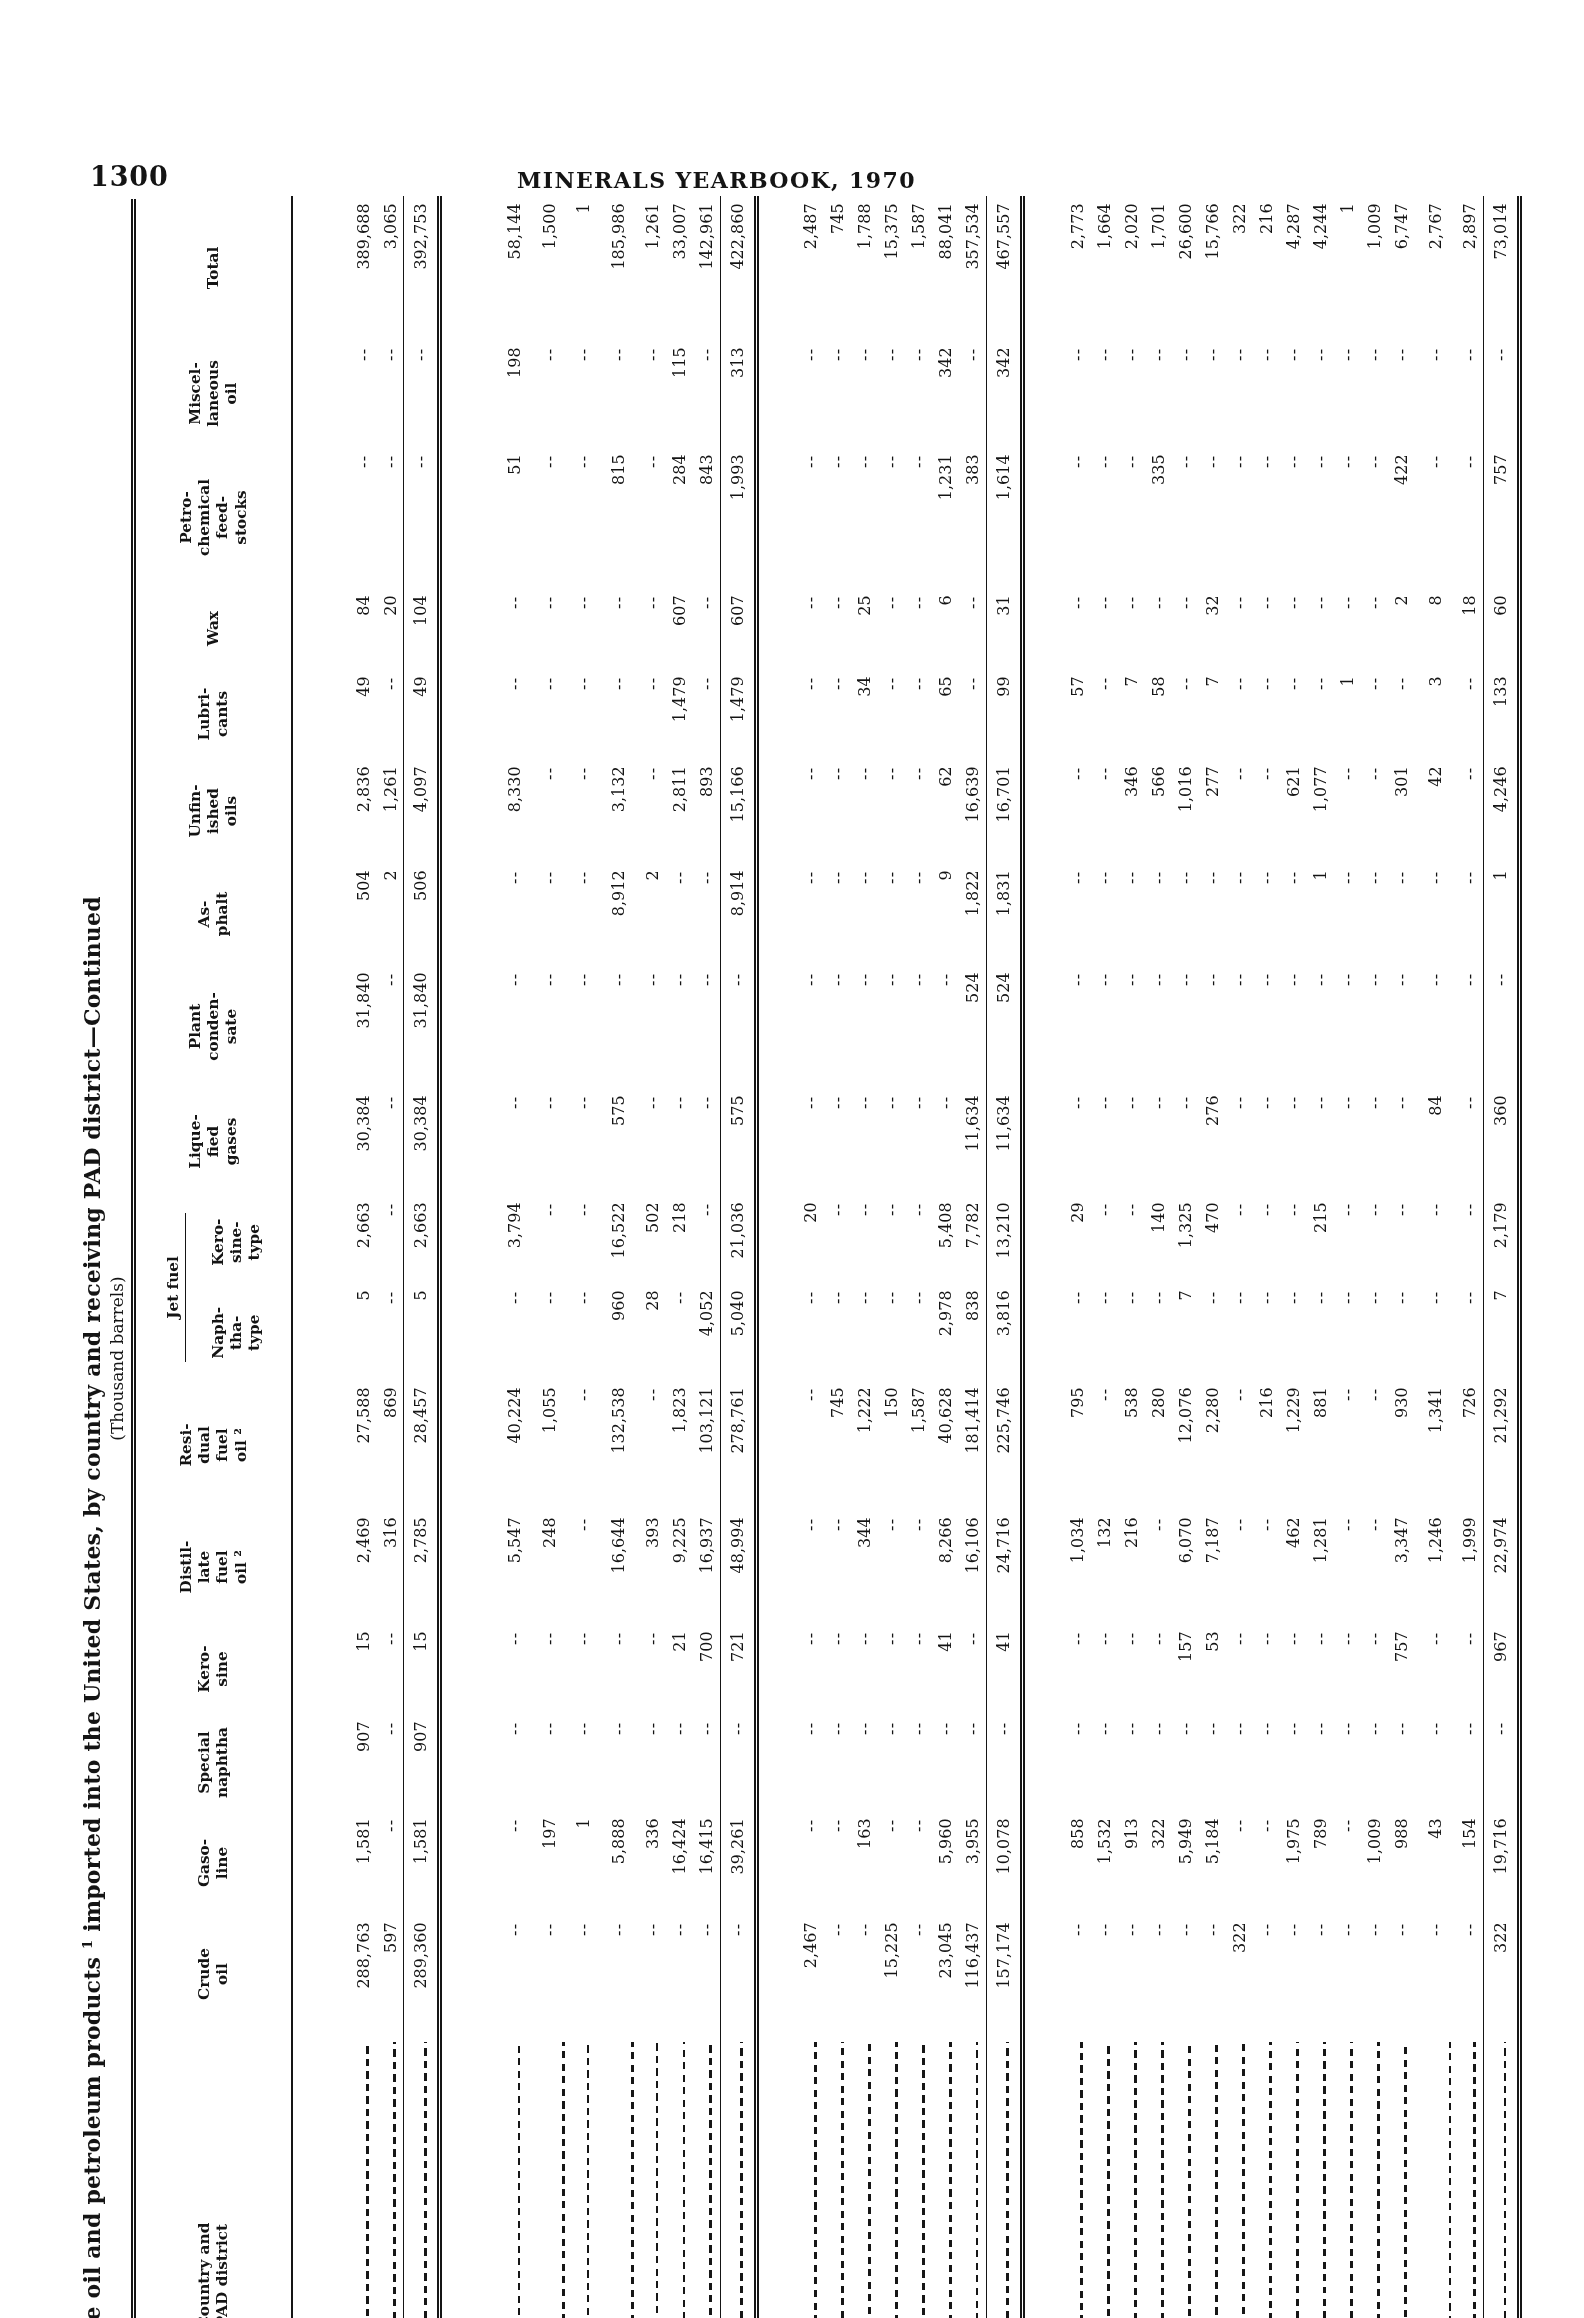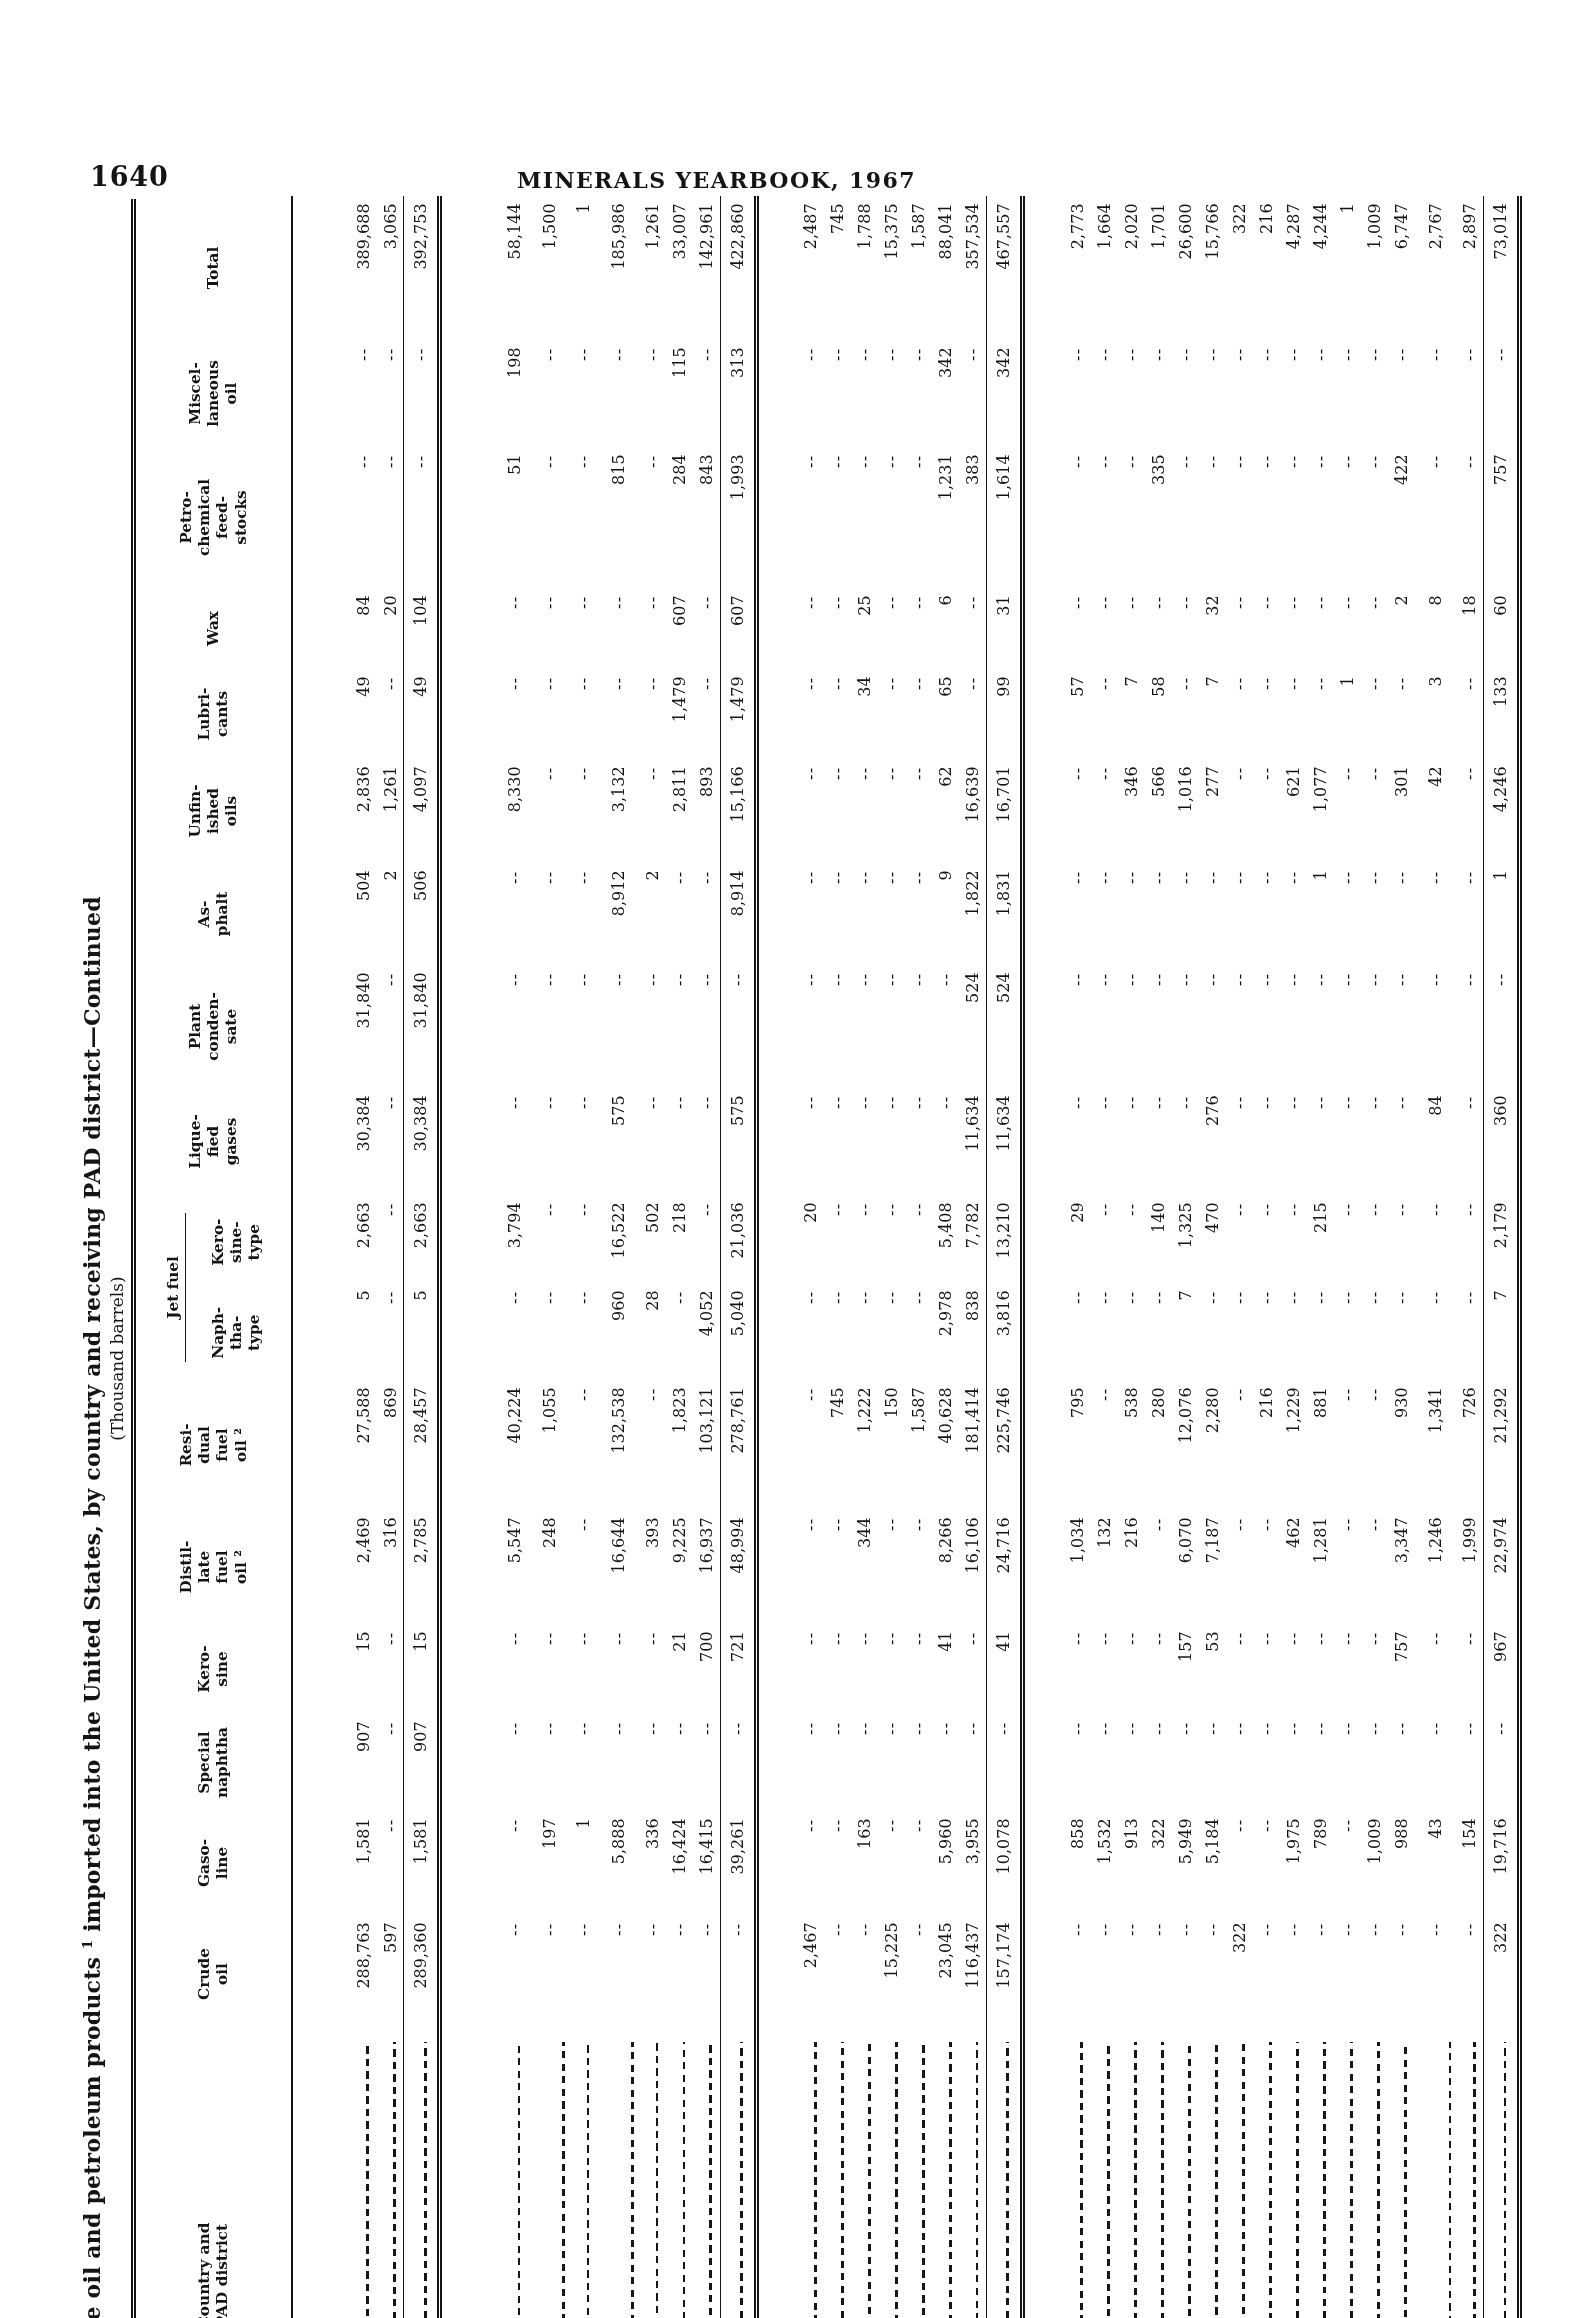--- a/index.html
+++ b/index.html
@@ -53,22 +53,22 @@
   .with-leader{display:flex;align-items:flex-end;}
   .leader{
     flex:1;height:2.8px;margin:0 8.3px 4.2px 6.5px;
     background:repeating-linear-gradient(90deg,#161616 0 7px,transparent 7px 12.5px);
   }
   sup{font-size:60%;vertical-align:super;line-height:0;}
 </style>
 </head>
 <body>
 
-<div class="page-num">1640</div>
-<div class="running-head">MINERALS YEARBOOK, 1967</div>
+<div class="page-num">1300</div>
+<div class="running-head">MINERALS YEARBOOK, 1970</div>
 
 <div class="rot">
   <div class="t-title"><span>Table 62.—Crude oil and petroleum products </span><sup>1</sup><span> imported into the United States, by country and receiving PAD district—Continued</span></div>
   <div class="t-sub">(Thousand barrels)</div>
   <div class="top-rule"></div>
   <table>
     <colgroup>
       <col class="c-stub">
         <col class="c-crude">
         <col class="c-gaso">

